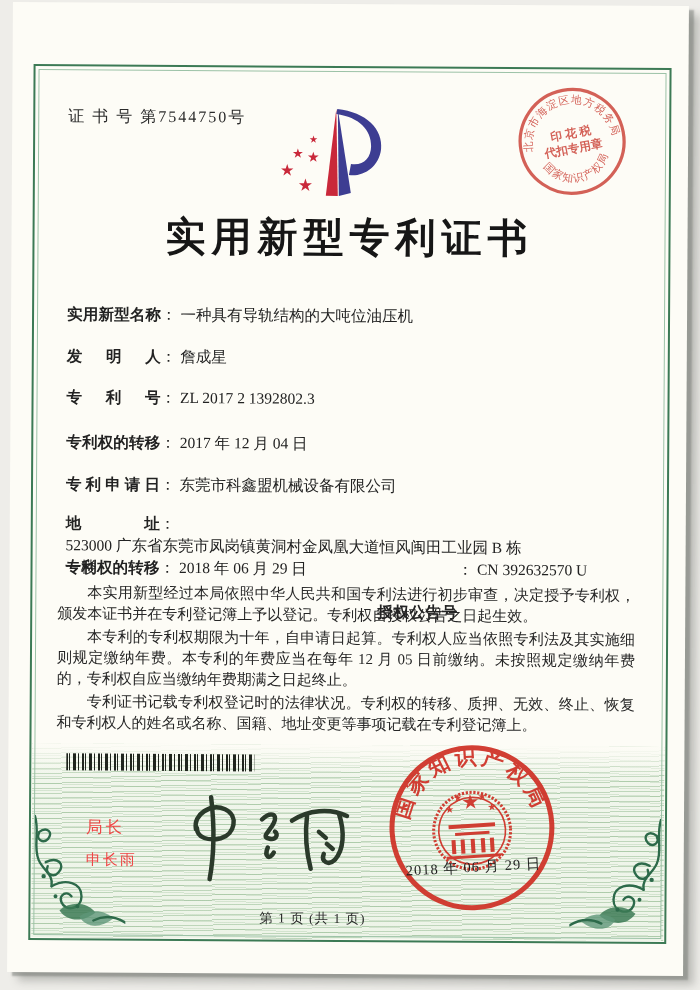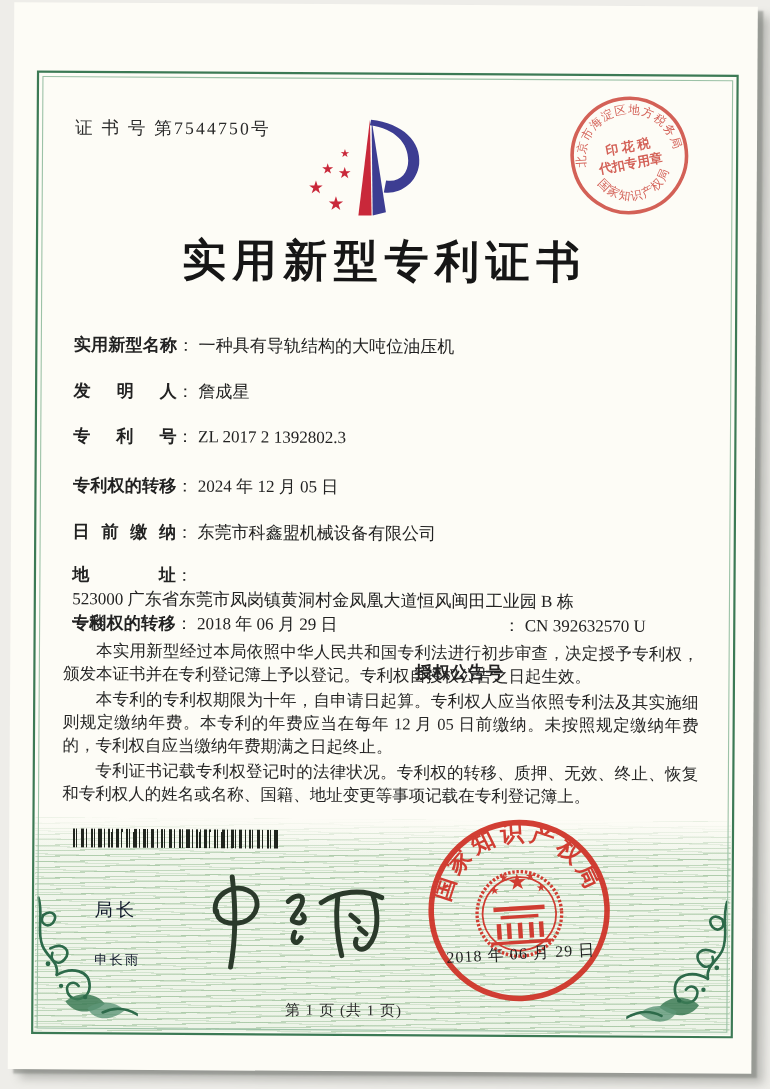--- a/index.html
+++ b/index.html
@@ -53,23 +53,23 @@
     font-size:15px; line-height:21px; color:#262626; text-align:justify; }
   .paras p { text-indent:2em; margin:0 0 2px 0; }
 
   .barcode { position:absolute; left:58px; top:751px; width:188px; height:17px; z-index:3;
     background:repeating-linear-gradient(90deg,
       #20251e 0 2px, transparent 2px 3px,
       #20251e 3px 4px, transparent 4px 7px,
       #20251e 7px 10px, transparent 10px 12px,
       #20251e 12px 13px, transparent 13px 16px); }
 
-  .officer { position:absolute; left:78px; top:814px; z-index:3; color:#0f172a; }
+  .officer { position:absolute; left:78px; top:814px; z-index:3; color:#ef4444; }
   .officer .o-title { font-size:16.5px; letter-spacing:3px; }
-  .officer .o-name  { font-size:12px; letter-spacing:2px; margin-top:26px; }
+  .officer .o-name  { font-size:15px; letter-spacing:2px; margin-top:12px; }
 
   .signature { position:absolute; left:172px; top:786px; width:178px; height:98px; z-index:3; }
 
   .agency-seal { position:absolute; left:378px; top:737px; width:172px; height:172px; z-index:3;
     transform:rotate(-4deg); opacity:.93; }
   .seal-date { position:absolute; left:398px; top:853px; z-index:4;
     font-size:14.5px; letter-spacing:1px; color:#1e1e1e; transform:rotate(-3.5deg); }
 
   .footer { position:absolute; left:210px; top:906px; width:190px; z-index:3; text-align:center;
     font-size:13.5px; color:#2a2a2a; letter-spacing:1px; }
@@ -126,24 +126,24 @@
     <div class="row row-r1">
       <span class="flabel">实用新型名称</span><span class="fcolon">：</span><span class="fvalue">一种具有导轨结构的大吨位油压机</span>
     </div>
     <div class="row row-r2">
       <span class="flabel">发明人</span><span class="fcolon">：</span><span class="fvalue">詹成星</span>
     </div>
     <div class="row row-r3">
       <span class="flabel">专利号</span><span class="fcolon">：</span><span class="fvalue">ZL 2017 2 1392802.3</span>
     </div>
     <div class="row row-r4">
-      <span class="flabel">专利权的转移</span><span class="fcolon">：</span><span class="fvalue">2024 年 12 月 05 日</span>
+      <span class="flabel">专利权的转移</span><span class="fcolon">：</span><span class="fvalue">2017 年 12 月 04 日</span>
     </div>
     <div class="row row-r5">
-      <span class="flabel">日前缴纳</span><span class="fcolon">：</span><span class="fvalue">东莞市科鑫盟机械设备有限公司</span>
+      <span class="flabel">专利申请日</span><span class="fcolon">：</span><span class="fvalue">东莞市科鑫盟机械设备有限公司</span>
     </div>
     <div class="row row-r6">
       <span class="flabel">地址</span><span class="fcolon">：</span><span class="fvalue">523000 广东省东莞市凤岗镇黄洞村金凤凰大道恒风闽田工业园 B 栋一楼</span>
     </div>
     <div class="row row-r7">
       <span class="flabel">专利权的转移</span><span class="fcolon">：</span><span class="fvalue">2018 年 06 月 29 日</span>
       <span class="row-right">
         <span class="flabel">授权公告号</span><span class="fcolon">：</span><span class="fvalue">CN 392632570 U</span>
       </span>
     </div>

